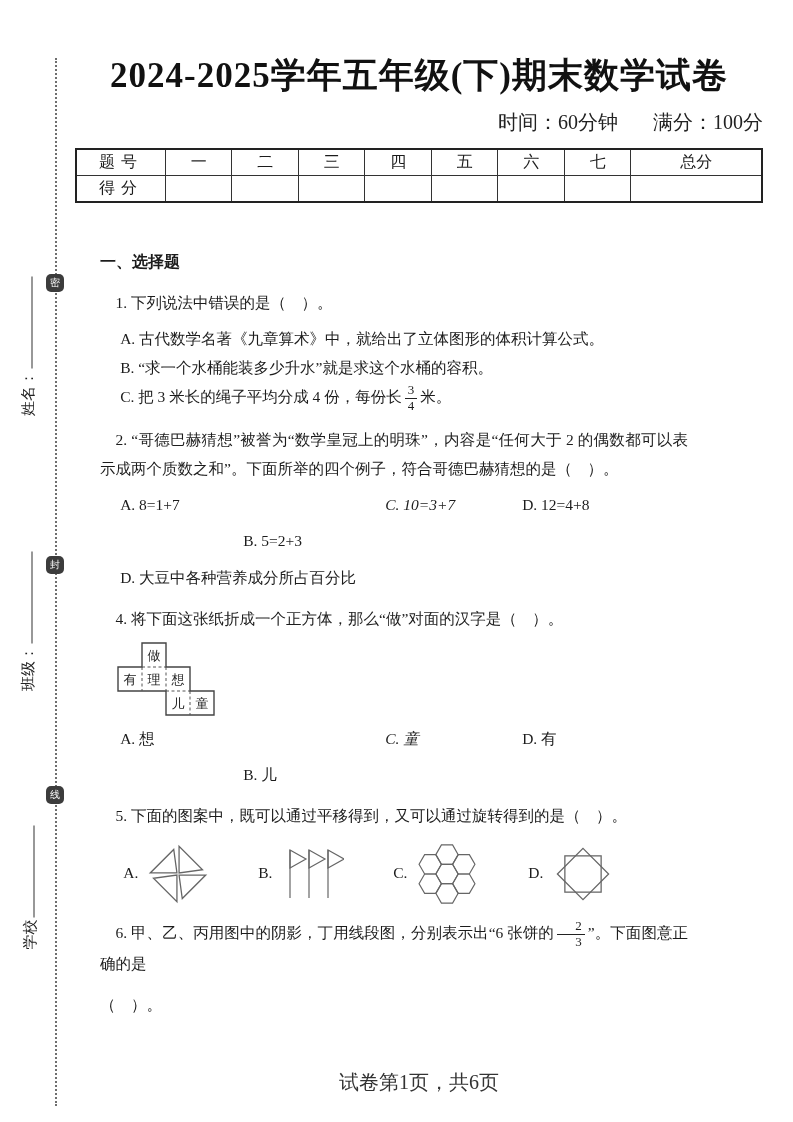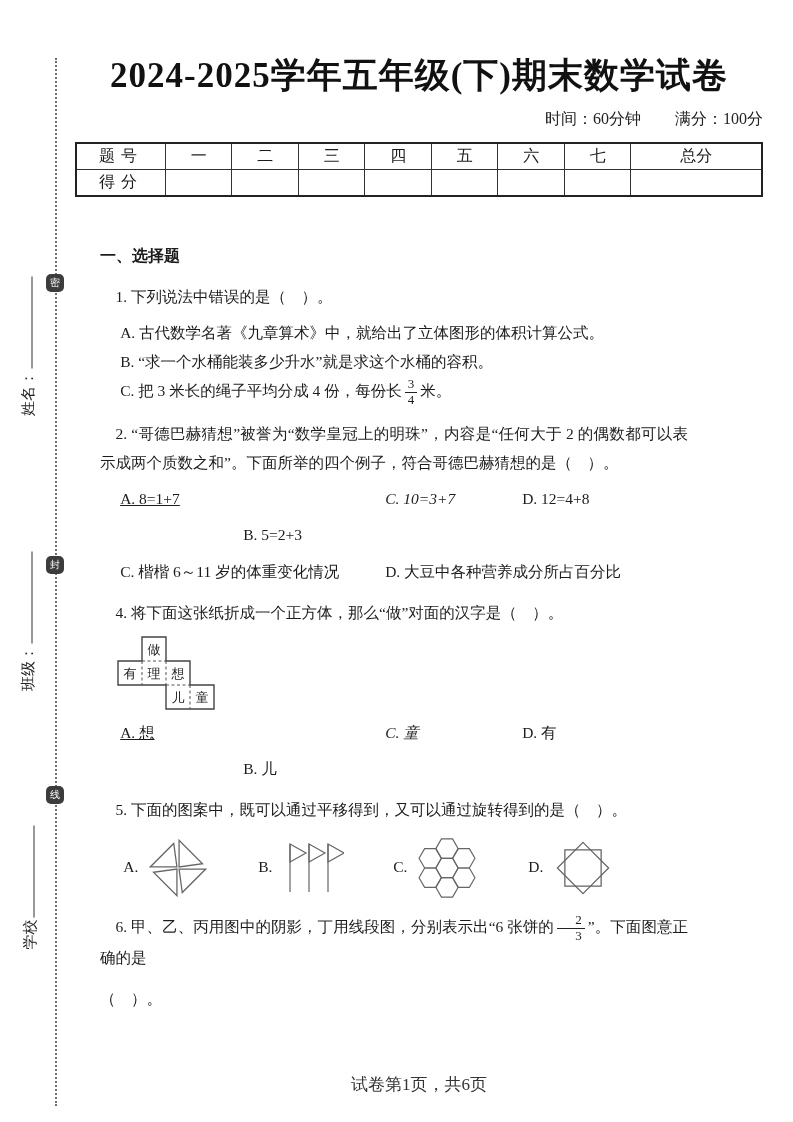--- a/index.html
+++ b/index.html
@@ -9,47 +9,47 @@
   .seal-line{position:absolute;left:55px;top:58px;height:1048px;border-left:2px dotted #6e6e6e;}
   .seal-badge{position:absolute;left:46px;width:18px;height:18px;background:#3c3c3c;color:#fff;
               border-radius:5px;font-size:10px;line-height:18px;text-align:center;}
   .v-label{position:absolute;white-space:nowrap;font-size:15px;color:#222;
            transform:rotate(-90deg);transform-origin:center center;width:190px;text-align:center;}
   .v-label .fill-line{display:inline-block;width:92px;border-bottom:1.5px solid #333;height:12px;
            vertical-align:baseline;margin-left:2px;}
   
   .content{position:absolute;left:75px;top:52px;width:688px;}
   .title{margin:0;font-size:35px;font-weight:bold;text-align:center;letter-spacing:1px;color:#111;}
-  .meta{margin-top:10px;text-align:right;font-size:16px;color:#222;}
+  .meta{margin-top:10px;text-align:right;font-size:20px;color:#222;}
   .meta .score-label{margin-left:30px;}
   table.score{width:100%;border-collapse:collapse;border:2px solid #222;margin-top:12px;}
   table.score td{border:1px solid #333;height:25px;text-align:center;font-size:16px;padding:0;}
   table.score td.rowhead{width:88px;letter-spacing:6px;border-radius:13px;}
   
   .questions{margin:44px 0 0 25px;width:588px;font-size:15.5px;line-height:1.85;}
   .sec-heading{font-weight:bold;font-size:16px;margin:0 0 4px 0;}
   p.q{margin:12px 0 8px 0;text-indent:1em;text-align:justify;}
   .opt-block{margin-left:1.3em;}
   .opt-line{margin:0 0;}
   .opt-row{display:flex;margin:8px 0 8px 1.3em;}
-  .opt-row span.o1{width:123px;text-decoration:underline;}
+  .opt-row span.o1{width:123px;}
   .opt-row span.o2{width:142px;margin-top:36px;}
   .opt-row span.o3{width:137px;font-style:italic;}
   .grid-row{display:flex;margin:8px 0 8px 1.3em;}
   .grid-row span.gcol{width:265px;}
   .frac{display:inline-block;vertical-align:-0.65em;text-align:center;font-size:13px;line-height:1.15;margin:0 3px;}
   .frac .den{border-top:1px solid #222;display:block;padding:0 3px;}
   .frac .num{display:block;padding:0 3px;}
   .net-wrap{margin:6px 0 6px 16px;}
   .shape-row{display:flex;align-items:center;margin:10px 0 6px 1.5em;}
   .shape-item{display:flex;align-items:center;width:135px;}
   .shape-item .slabel{margin-right:8px;}
   svg{display:block;}
   .q6-line2{margin:6px 0 0 0;}
-  .footer{position:absolute;left:75px;width:688px;bottom:26px;text-align:center;font-size:17px;color:#333;margin-top:28px;}
+  .footer{position:absolute;left:75px;width:688px;bottom:26px;text-align:center;font-size:20px;color:#333;margin-top:28px;}
 </style>
 </head>
 <body>
 
 <div class="page">
 
   <div class="seal-line"></div>
   <div class="seal-badge" style="top:274px;">密</div>
   <div class="seal-badge" style="top:556px;">封</div>
   <div class="seal-badge" style="top:786px;">线</div>
@@ -115,21 +115,20 @@
 
       <p class="q">2. “哥德巴赫猜想”被誉为“数学皇冠上的明珠”，内容是“任何大于 2 的偶数都可以表示成两个质数之和”。下面所举的四个例子，符合哥德巴赫猜想的是（　）。</p>
       <div class="opt-row">
         <span class="o1">A. 8=1+7</span>
         <span class="o2">B. 5=2+3</span>
         <span class="o3">C. 10=3+7</span>
         <span>D. 12=4+8</span>
       </div>
 
       <div class="grid-row">
-        <span class="gcol">C. 楷楷 6～11 岁的体重变化情况</span>
         <span>D. 大豆中各种营养成分所占百分比</span>
       </div>
 
       <p class="q">4. 将下面这张纸折成一个正方体，那么“做”对面的汉字是（　）。</p>
       <div class="net-wrap">
         <svg width="100" height="76" viewBox="-2 -2 100 76">
           <path d="M24,0 L48,0 L48,24 L72,24 L72,48 L96,48 L96,72 L48,72 L48,48 L0,48 L0,24 L24,24 Z" fill="none" stroke="#444" stroke-width="1.4"></path>
           <line x1="24" y1="24" x2="48" y2="24" stroke="#555" stroke-width="1" stroke-dasharray="3,2.5"></line>
           <line x1="24" y1="24" x2="24" y2="48" stroke="#555" stroke-width="1" stroke-dasharray="3,2.5"></line>
           <line x1="48" y1="24" x2="48" y2="48" stroke="#555" stroke-width="1" stroke-dasharray="3,2.5"></line>

